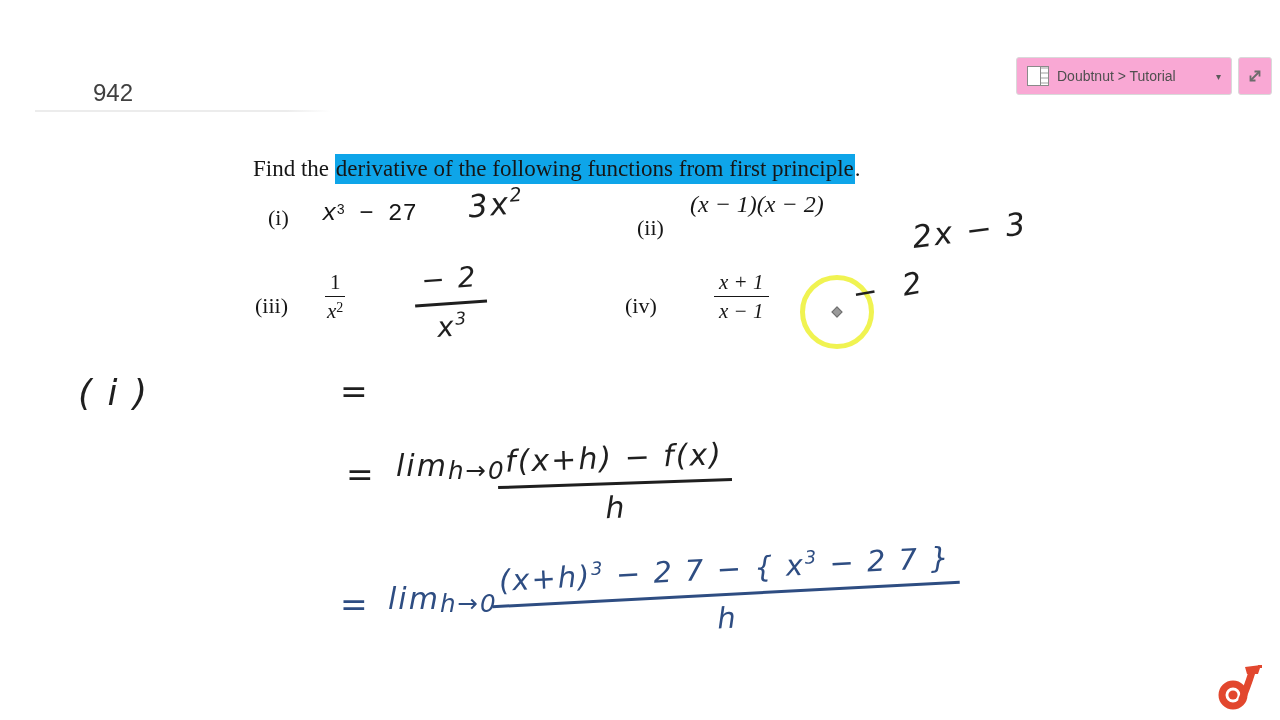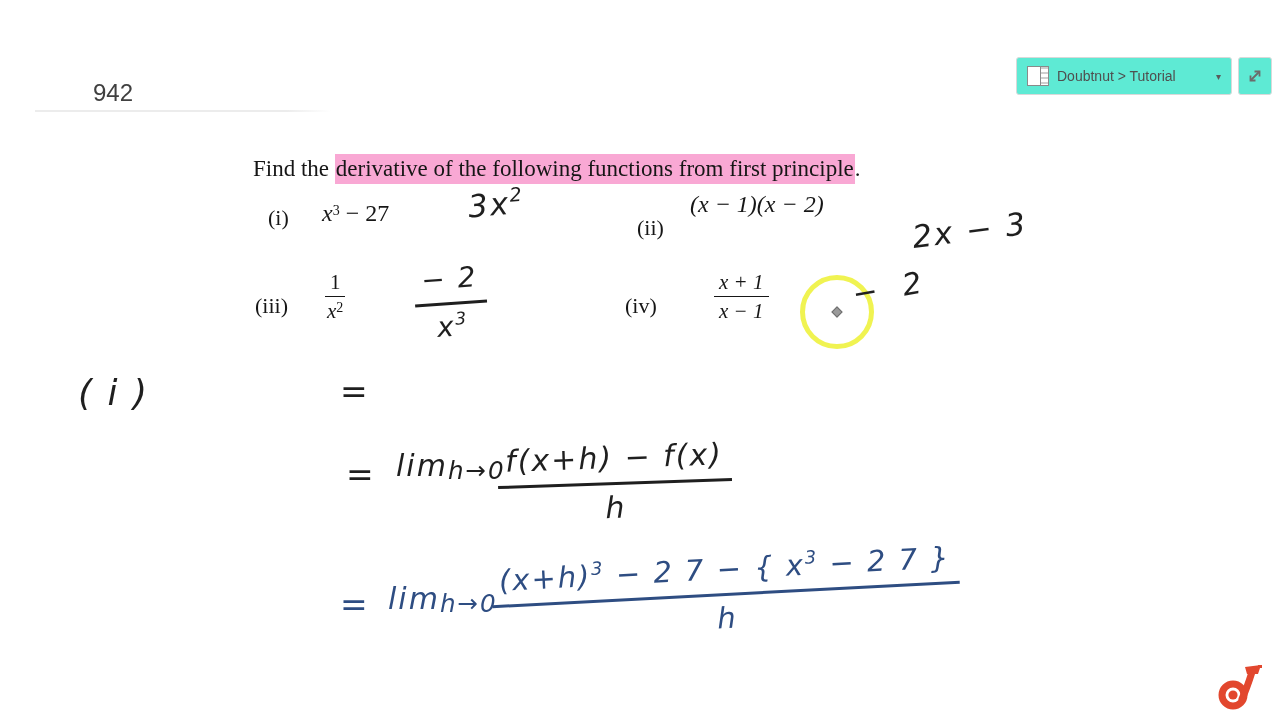--- a/index.html
+++ b/index.html
@@ -2,41 +2,41 @@
 <html><head>
 <meta charset="utf-8">
 <style>
   * { margin:0; padding:0; box-sizing:border-box; }
   html,body { width:1280px; height:720px; background:#fff; overflow:hidden;
               font-family:"Liberation Sans", sans-serif; }
   .screen { position:relative; width:1280px; height:720px; background:#fff; }
 
   
   .toolbar { position:absolute; top:57px; left:1016px; display:flex; gap:6px; }
-  .tb-btn { background:#5eead4; border:1px solid #d9d9d9; border-radius:3px;
+  .tb-btn { background:#f9a8d4; border:1px solid #d9d9d9; border-radius:3px;
             height:38px; display:flex; align-items:center; color:#4f4f4f;
             font-size:14px; cursor:pointer; }
   .crumb-btn { width:216px; padding:0 10px; gap:8px; }
   .cols-icon { width:22px; height:20px; border:1.5px solid #8a8a8a; background:#fff;
                position:relative; flex:0 0 auto; }
   .cols-icon::after { content:""; position:absolute; top:0; bottom:0; left:12px;
                border-left:1.5px solid #8a8a8a; right:0;
                background:repeating-linear-gradient(180deg,#cfcfcf 0 2px,#fff 2px 5px); }
   .caret { font-size:10px; color:#5a5a5a; margin-left:auto; }
   .expand-btn { width:34px; justify-content:center; }
 
   
   .page-number { position:absolute; left:93px; top:79px; font-size:24px; color:#404040; }
   .section-divider { position:absolute; left:35px; top:110px; width:296px; height:2px;
       background:linear-gradient(90deg,#ececec 0 85%,rgba(236,236,236,0)); }
 
   
   .serif { font-family:"Liberation Serif", serif; color:#161616; }
   .q-title { position:absolute; left:253px; top:156px; font-size:23px; white-space:nowrap; }
-  .hl { background:#f9a8d4; padding:2px 1px 3px; }
+  .hl { background:#0ea5e9; padding:2px 1px 3px; }
   .itm-label { position:absolute; font-size:22px; }
   .mathx { font-style:italic; }
   .expr { position:absolute; font-size:24px; white-space:nowrap; }
   .psup { font-size:14px; vertical-align:6px; font-style:normal; }
   .frac { position:absolute; display:inline-flex; flex-direction:column; align-items:center;
           font-size:21px; }
   .frac .num { padding:0 5px 2px; border-bottom:1.6px solid #161616; line-height:1.15; }
   .frac .den { padding:2px 5px 0; line-height:1.15; }
 
   
@@ -80,21 +80,21 @@
   </div>
 
   <div class="page-number">942</div>
   <div class="section-divider"></div>
 
   <div class="q-title serif">
     <span>Find the </span><span class="hl">derivative of the following functions from first principle</span><span>.</span>
   </div>
 
   <span class="itm-label serif" style="left:268px; top:205px;">(i)</span>
-  <span class="expr serif" style="left:322px; top:200px;">
+  <span class="expr serif" style="left:322px; top:200px;font-family:Liberation Mono, monospace;">
     <span class="mathx">x</span><span class="psup">3</span><span> − 27</span>
   </span>
 
   <span class="itm-label serif" style="left:637px; top:205px;margin-top:10px;">(ii)</span>
   <span class="expr serif mathx" style="left:690px; top:191px;">(x − 1)(x − 2)</span>
 
   <span class="itm-label serif" style="left:255px; top:293px;">(iii)</span>
   <span class="frac serif" style="left:322px; top:270px;">
     <span class="num">1</span>
     <span class="den"><span class="mathx">x</span><span class="psup">2</span></span>

